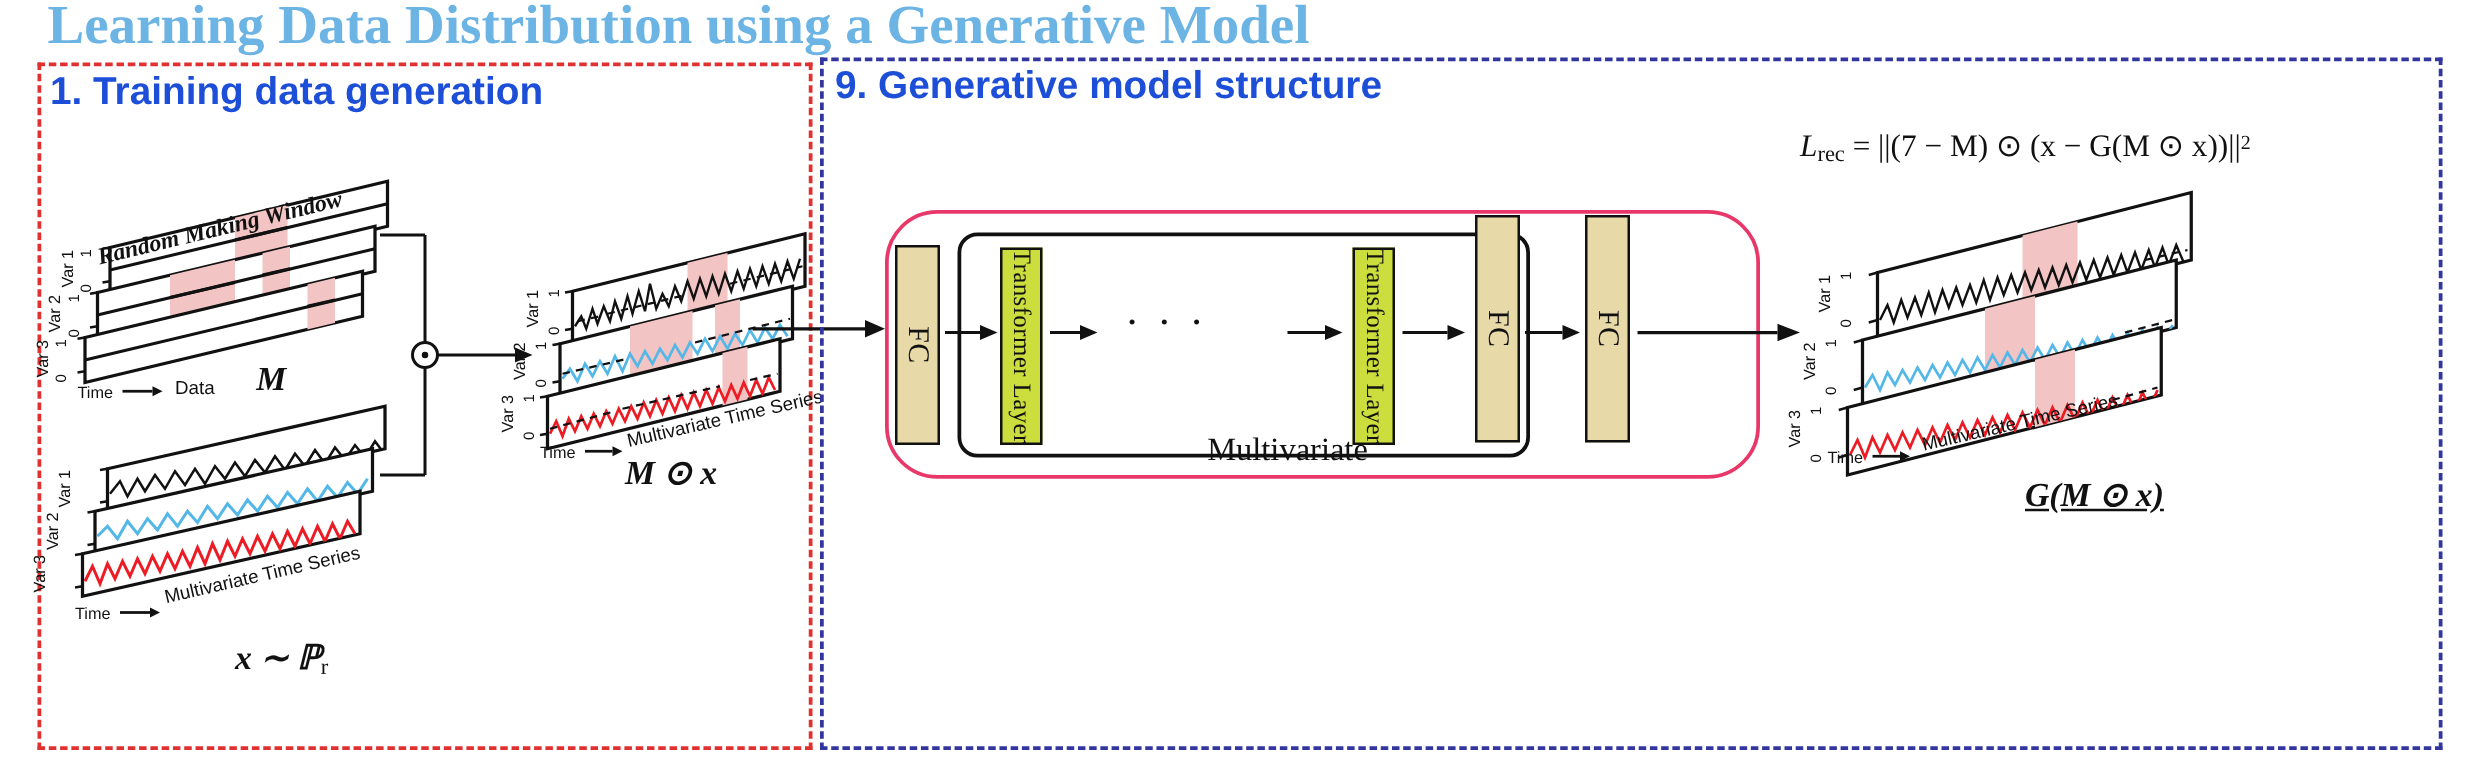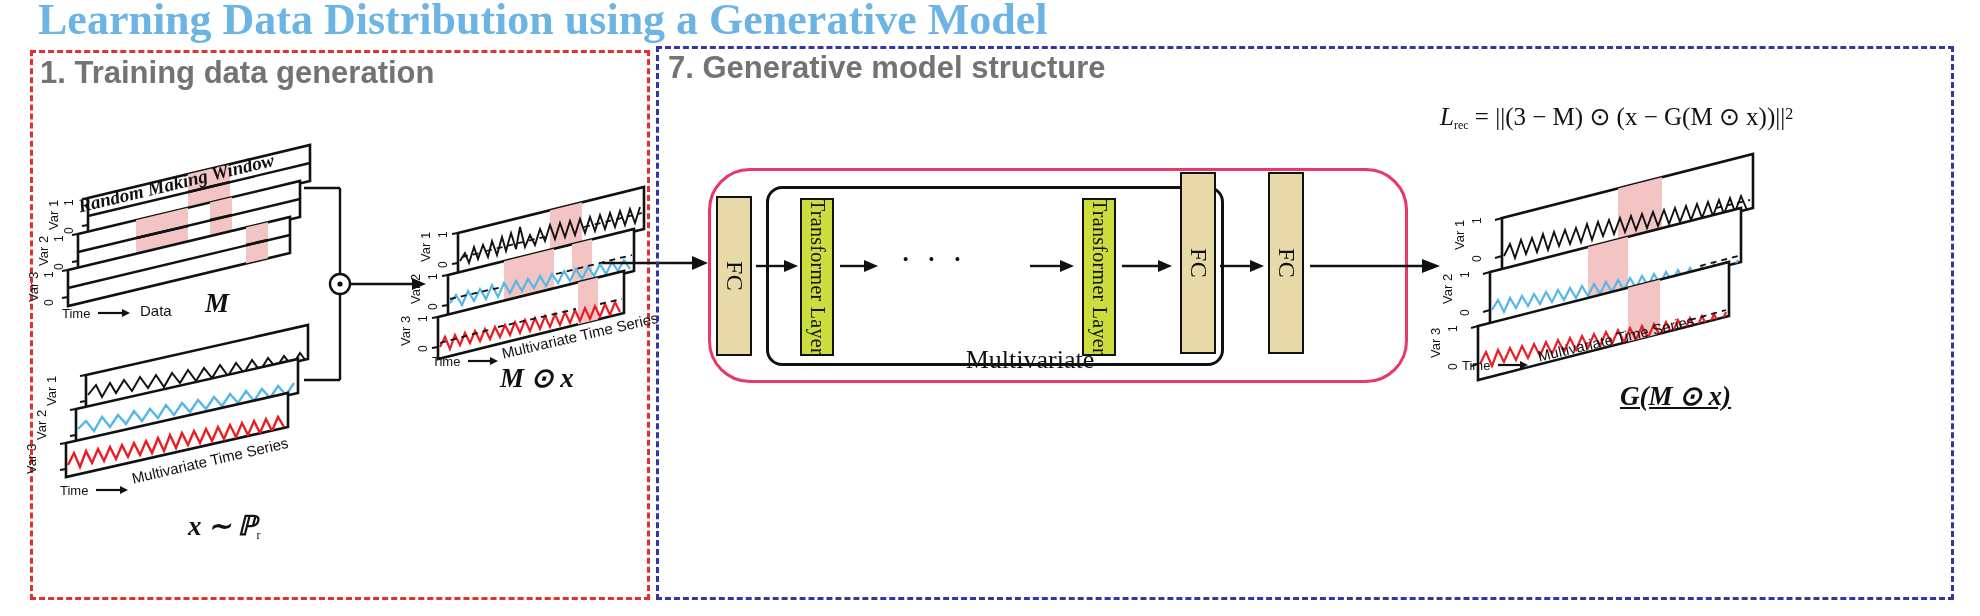--- a/index.html
+++ b/index.html
@@ -17,21 +17,21 @@
   
   #panel-training{
     left:30px; top:50px; width:620px; height:550px;
     border:3px dashed #E03030; box-sizing:border-box;
   }
   #panel-generative{
     left:656px; top:46px; width:1298px; height:554px;
     border:3px dashed #33369E; box-sizing:border-box;
   }
   .panel-heading{
-    font-weight:bold; font-size:31px; color:#737373; white-space:nowrap;
+    font-weight:bold; font-size:31px; color:#1d4ed8; white-space:nowrap;
     font-family:"Liberation Sans",sans-serif;
   }
   #heading-training{left:40px; top:55px;}
   #heading-generative{left:668px; top:50px;}
 
   
   .series-panel{ }
   .series-panel svg{display:block;}
 
   .axlabel{
@@ -75,21 +75,21 @@
     left:950px; top:245px; font-family:"Liberation Serif",serif;
     font-size:34px; color:#111; letter-spacing:3px;
   }
 
   
   #loss-equation{
     left:1440px; top:102px;
     font-family:"Liberation Serif",serif; font-size:25px; color:#111; white-space:nowrap;
   }
   #loss-equation i{font-style:italic;}
-  .sub{font-size:12px; vertical-align:-4px;}
+  .sub{font-size:18px; vertical-align:-4px;}
   .sup{font-size:16px; vertical-align:6px;}
 
   
   .arrowsvg{overflow:visible;}
 </style>
 </head>
 <body>
 
 <div class="abs" id="figure-title">Learning Data Distribution using a Generative Model</div>
 
@@ -304,25 +304,25 @@
 <div class="abs caption-math" style="left:500px;top:362px;">M ⊙ x</div>
 
 <div class="abs" style="left:602px;top:250px;">
   <svg width="110" height="26" class="arrowsvg">
     <line x1="0" y1="13" x2="90" y2="13" stroke="#111" stroke-width="2.6"></line>
     <polygon points="90,6 106,13 90,20" fill="#111"></polygon>
   </svg>
 </div>
 
 <div class="abs" id="panel-generative"></div>
-<div class="abs panel-heading" id="heading-generative">7. Generative model structure</div>
+<div class="abs panel-heading" id="heading-generative">9. Generative model structure</div>
 
 <div class="abs" id="loss-equation">
   <i>L</i><span class="sub">rec</span>
-  <span>= ||(3 − M) ⊙ (x − G(M ⊙ x))||</span><span class="sup">2</span>
+  <span>= ||(7 − M) ⊙ (x − G(M ⊙ x))||</span><span class="sup">2</span>
 </div>
 
 <div class="abs" id="transformer-group"></div>
 <div class="abs" id="transformer-inner"></div>
 
 <div class="abs block fc-block" style="left:716px;top:196px;width:36px;height:160px;">
   <span>FC</span>
 </div>
 <div class="abs block tf-block" style="left:800px;top:198px;width:34px;height:158px;">
   <span>Transformer Layer</span>

